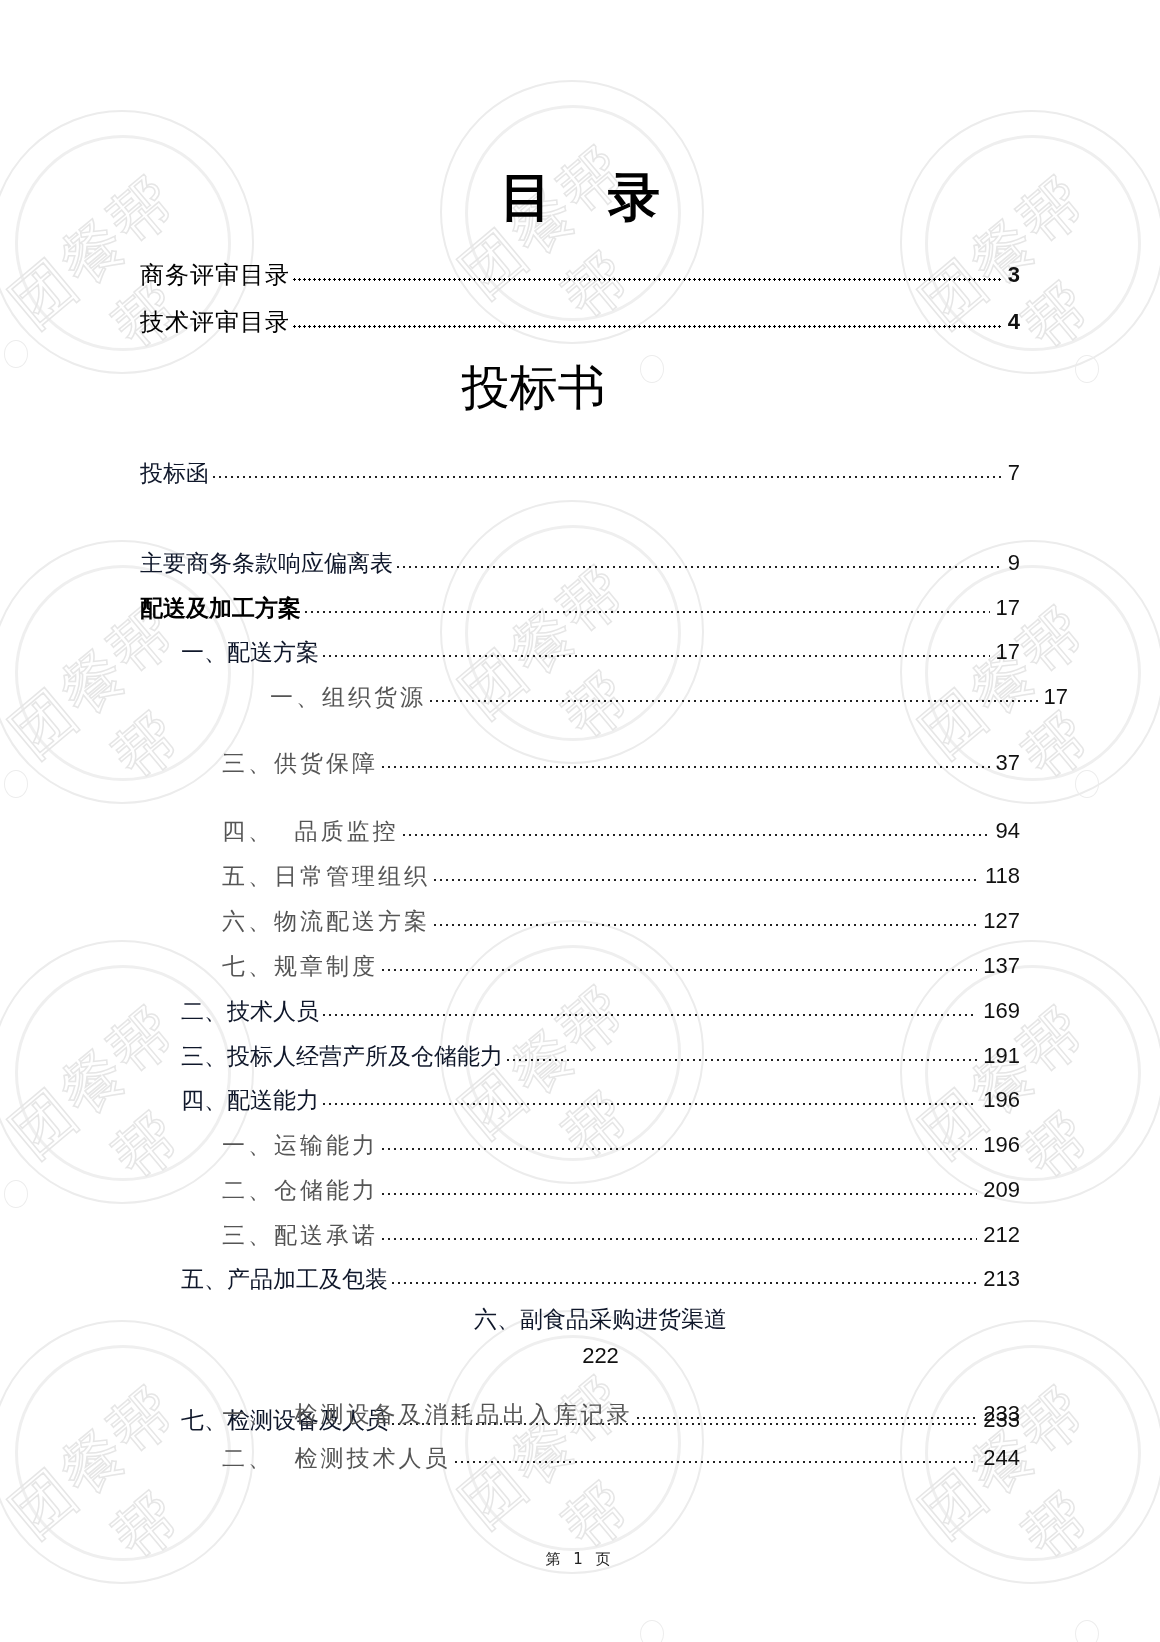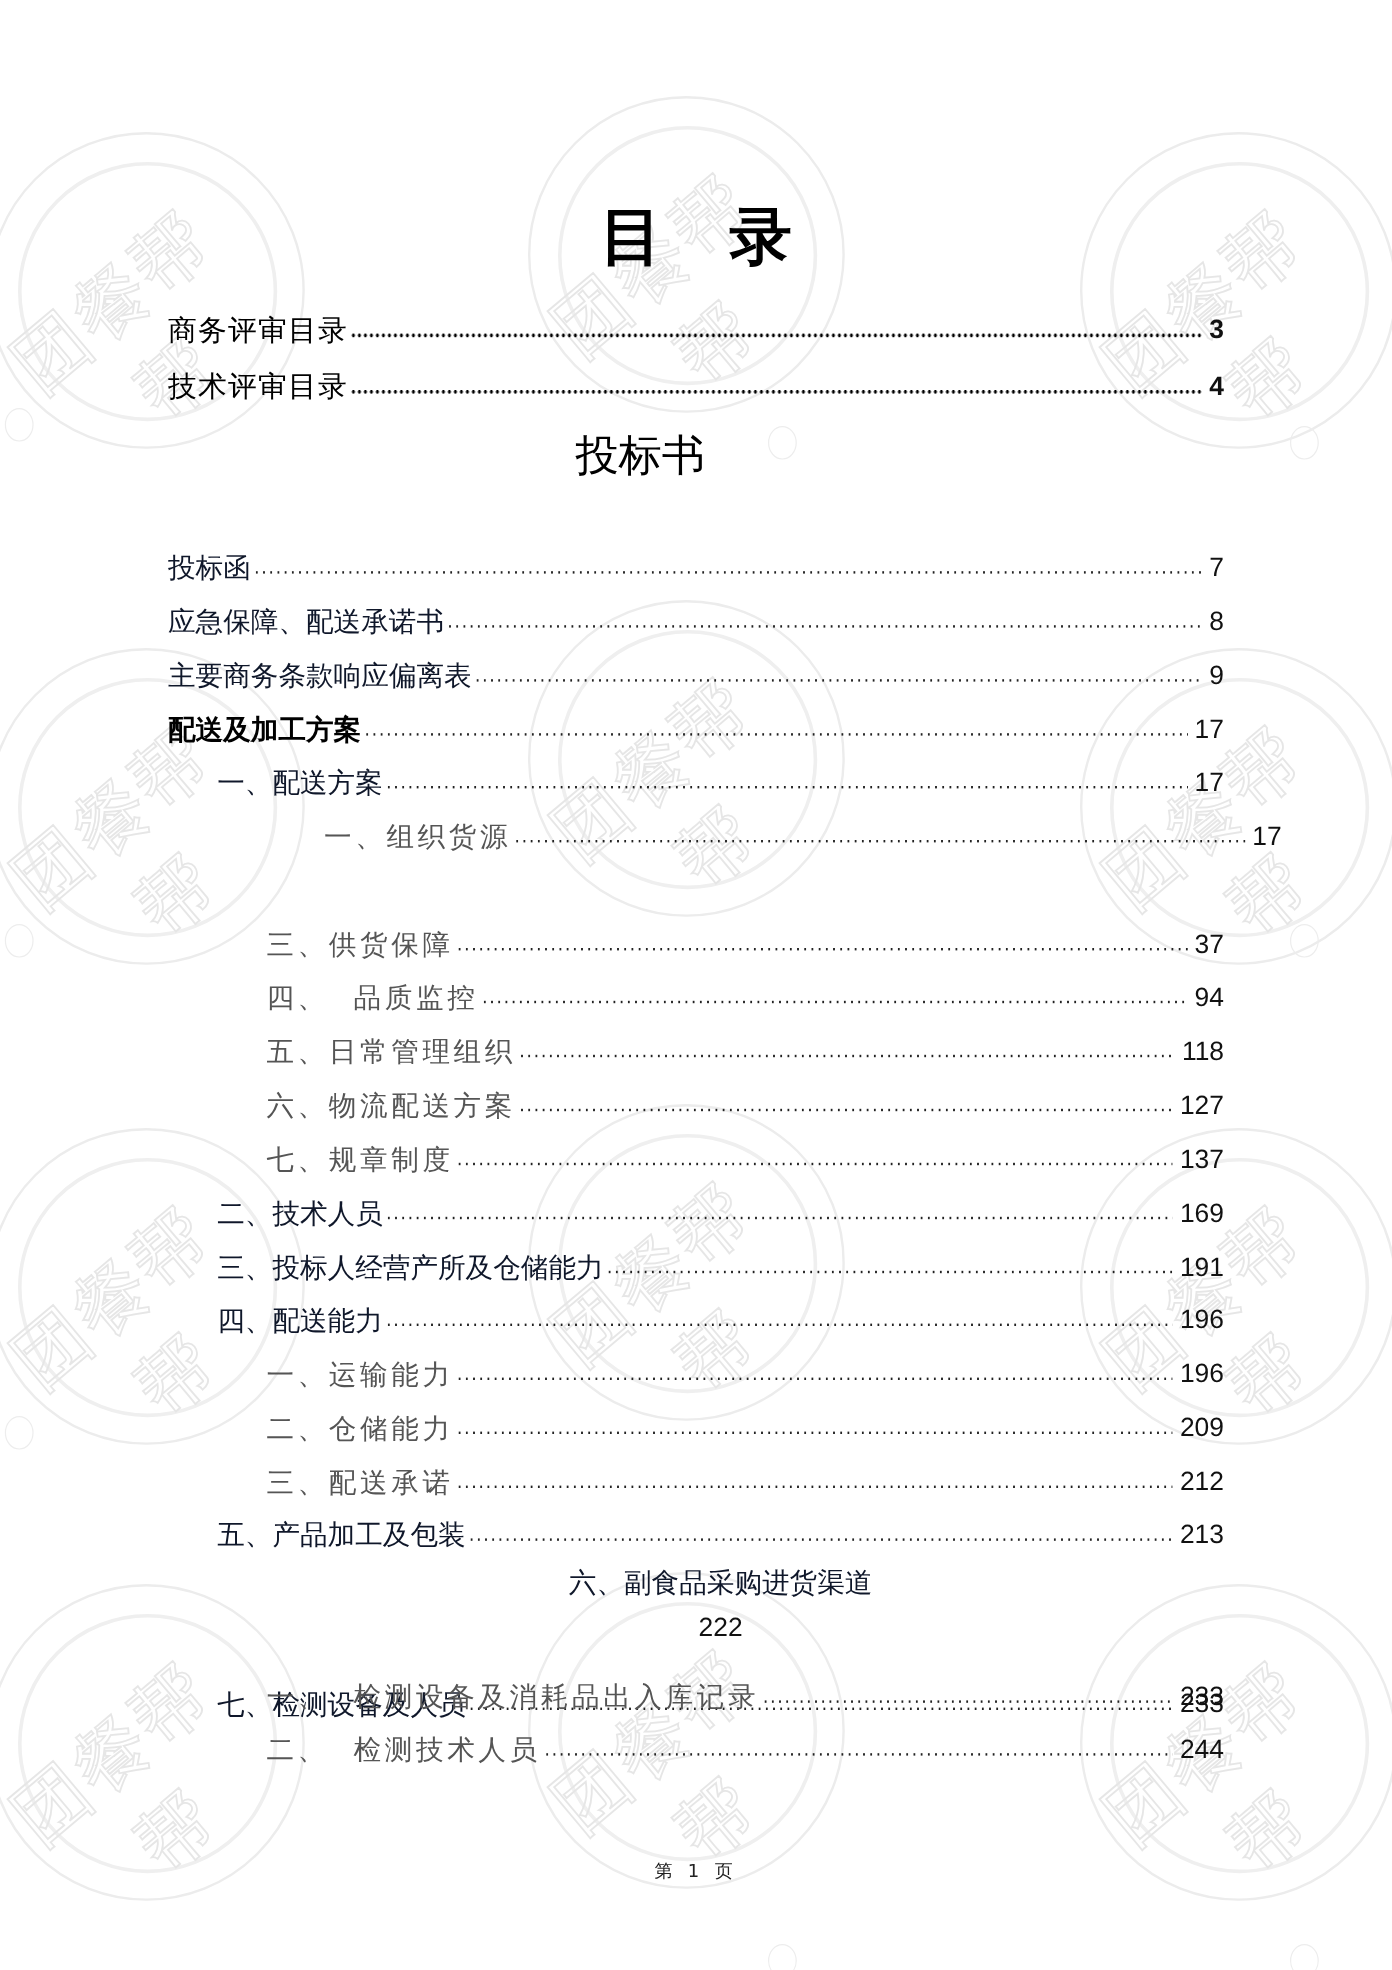--- a/index.html
+++ b/index.html
@@ -75,21 +75,21 @@
       text-indent: 56px;
       font-family: "DejaVu Sans", sans-serif;
       color: #000;
     }
     .title-sub {
       position: absolute;
       top: 356px;
       left: 0;
       width: 1067px;
       text-align: center;
-      font-size: 36px;
+      font-size: 48px;
       font-family: "DejaVu Serif", serif;
       color: #000;
     }
     .toc-row {
       position: absolute;
       left: 140px;
       width: 880px;
       height: 40px;
       display: flex;
       align-items: center;
@@ -228,46 +228,41 @@
     <span class="pg">4</span>
   </div>
 
   <div class="title-sub">投标书</div>
 
   <div class="toc-row" style="top:453px;">
     <span class="label">投标函</span>
     <span class="leader"></span>
     <span class="pg">7</span>
   </div>
-  <div class="toc-row" style="top:498px;">
-    <span class="label">应急保障、配送承诺书</span>
-    <span class="leader"></span>
-    <span class="pg">8</span>
-  </div>
   <div class="toc-row" style="top:543px;">
     <span class="label">主要商务条款响应偏离表</span>
     <span class="leader"></span>
     <span class="pg">9</span>
   </div>
   <div class="toc-row bold" style="top:588px;">
     <span class="label">配送及加工方案</span>
     <span class="leader"></span>
     <span class="pg">17</span>
   </div>
   <div class="toc-row lvl1" style="top:632px;">
     <span class="label">一、配送方案</span>
     <span class="leader"></span>
     <span class="pg">17</span>
   </div>
   <div class="toc-row lvl2" style="top:677px;margin-left:48px;">
     <span class="label">一、组织货源</span>
     <span class="leader"></span>
     <span class="pg">17</span>
   </div>
-  <div class="toc-row lvl2" style="top:767px;">
+  <div class="toc-row lvl2" style="top:743px;">
     <span class="label">三、供货保障</span>
     <span class="leader"></span>
     <span class="pg">37</span>
   </div>
   <div class="toc-row lvl2" style="top:811px;">
     <span class="label" style="white-space:pre;">四、  品质监控</span>
     <span class="leader"></span>
     <span class="pg">94</span>
   </div>
   <div class="toc-row lvl2" style="top:856px;">

